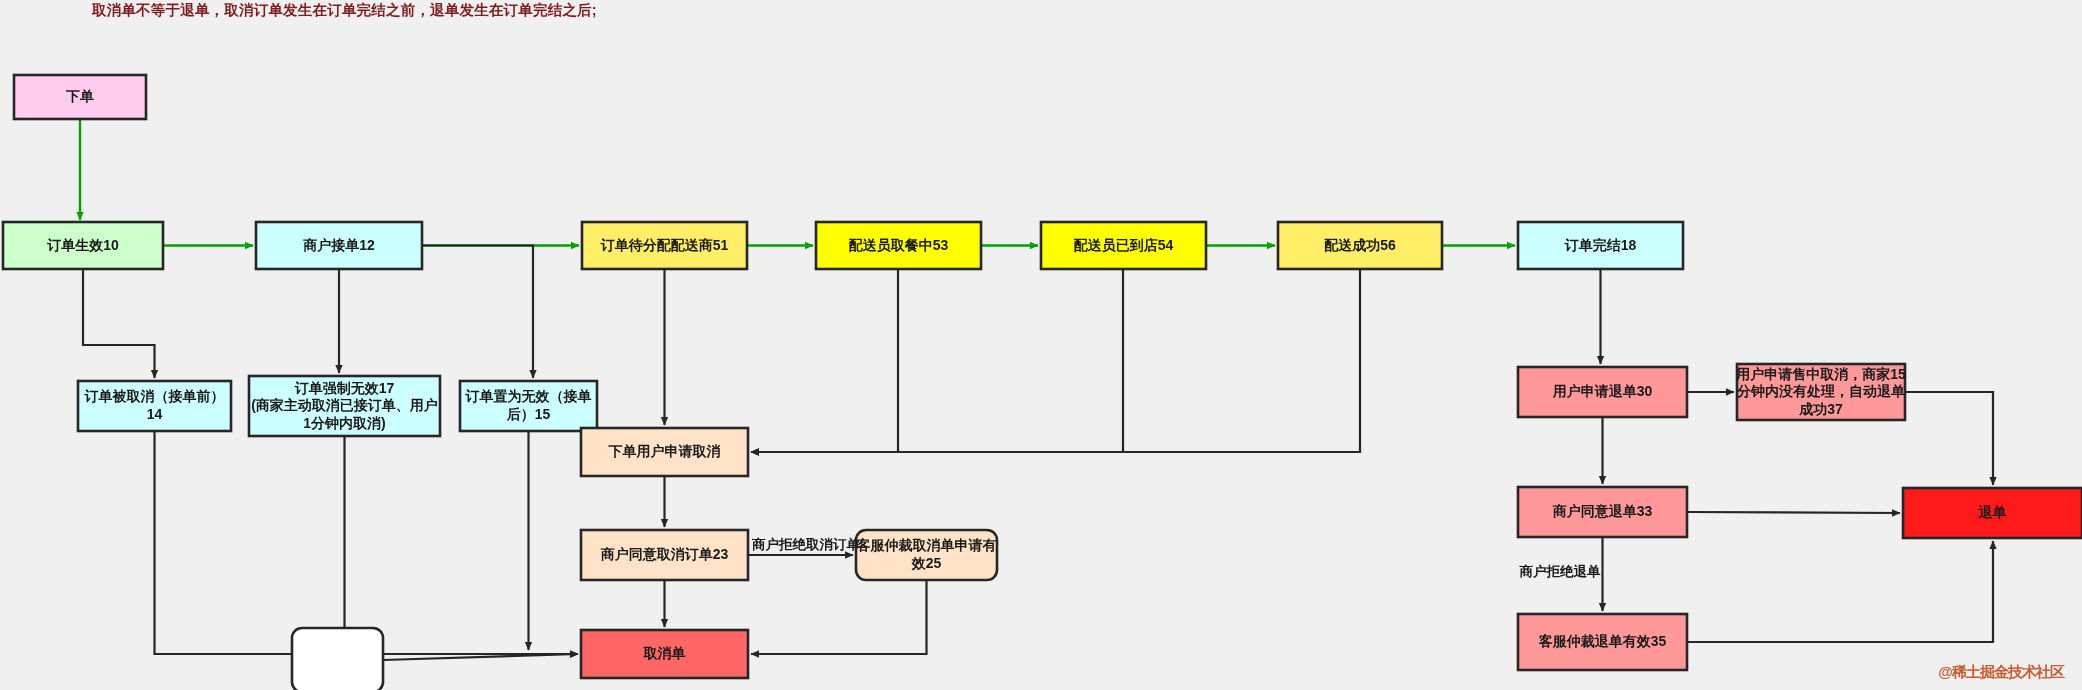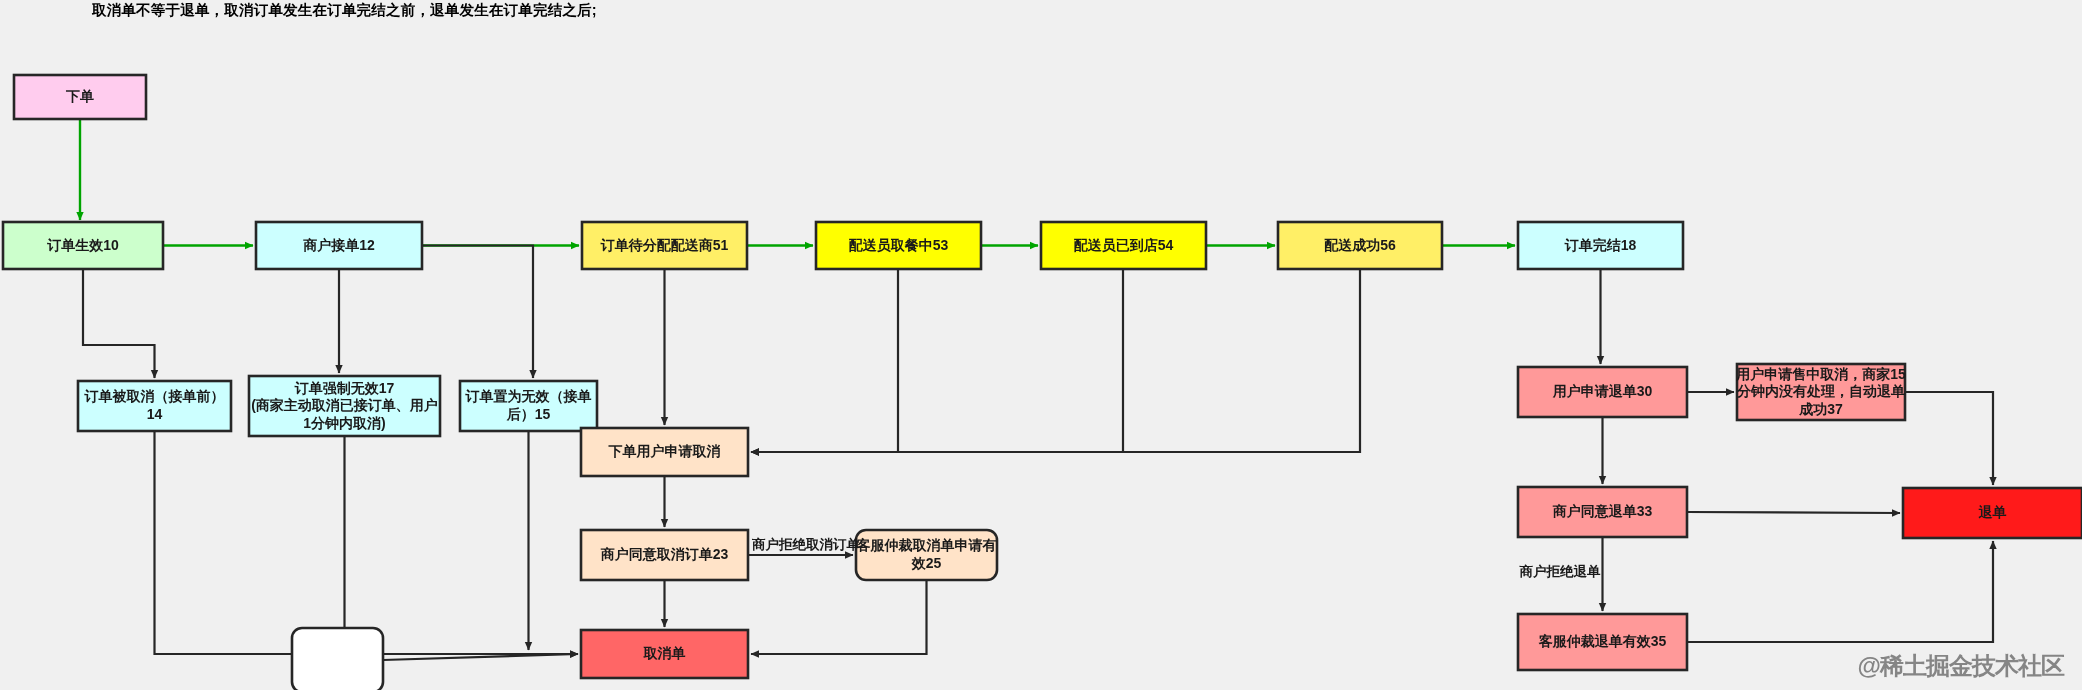--- a/index.html
+++ b/index.html
@@ -5,40 +5,40 @@
   html,body{margin:0;padding:0;}
   body{
     width:2082px;height:690px;
     background:#f0f0f0;
     font-family:"Liberation Sans","DejaVu Sans",sans-serif;
     overflow:hidden;
     position:relative;
   }
   #header-note{
     position:absolute;left:92px;top:1px;
-    font-size:14.5px;color:#000000;font-weight:600;
+    font-size:14.5px;color:#7f1d1d;font-weight:600;
     letter-spacing:.2px;white-space:nowrap;
   }
   #canvas{position:absolute;left:0;top:0;width:2082px;height:690px;}
   .node-label{
     font-size:14px;fill:#1a1a1a;font-weight:600;
     font-family:"Liberation Sans","DejaVu Sans",sans-serif;
     text-anchor:middle;dominant-baseline:middle;
   }
   .node-box{stroke:#262626;stroke-width:2.6;}
   .edge{stroke:#262626;stroke-width:2.2;fill:none;}
   .edge-green{stroke:#00a400;stroke-width:2.4;fill:none;}
   .edge-label{
     font-size:13.5px;fill:#1a1a1a;font-weight:600;
     font-family:"Liberation Sans","DejaVu Sans",sans-serif;
     text-anchor:middle;dominant-baseline:middle;
   }
   #watermark{
     position:absolute;right:18px;bottom:8px;
-    font-size:24px;color:#737373;font-weight:700;
+    font-size:15px;color:#c2410c;font-weight:700;
     letter-spacing:-1px;opacity:.85;white-space:nowrap;
   }
 </style>
 </head>
 <body>
 
 <div id="header-note">取消单不等于退单，取消订单发生在订单完结之前，退单发生在订单完结之后;</div>
 
 <svg id="canvas" viewBox="0 0 2082 690" xmlns="http://www.w3.org/2000/svg">
   <defs>

